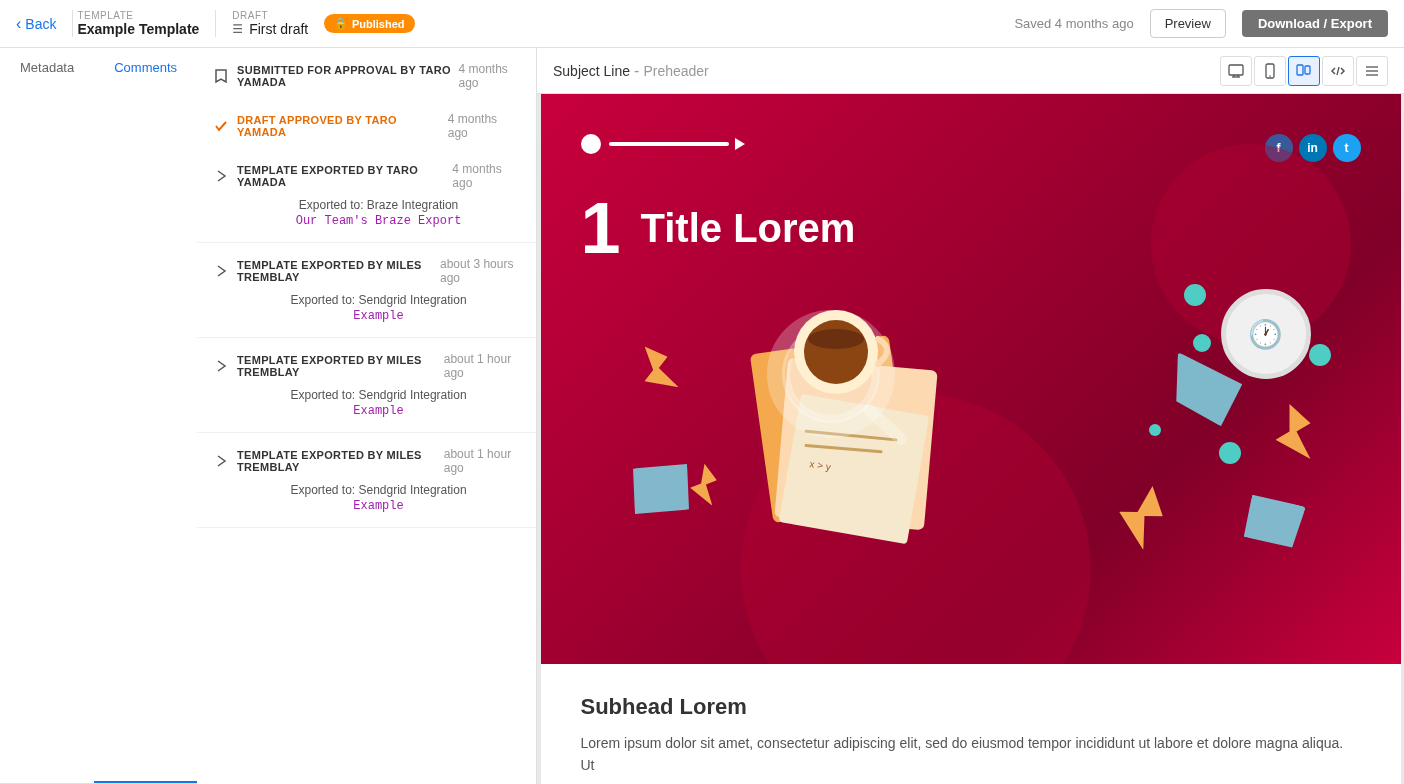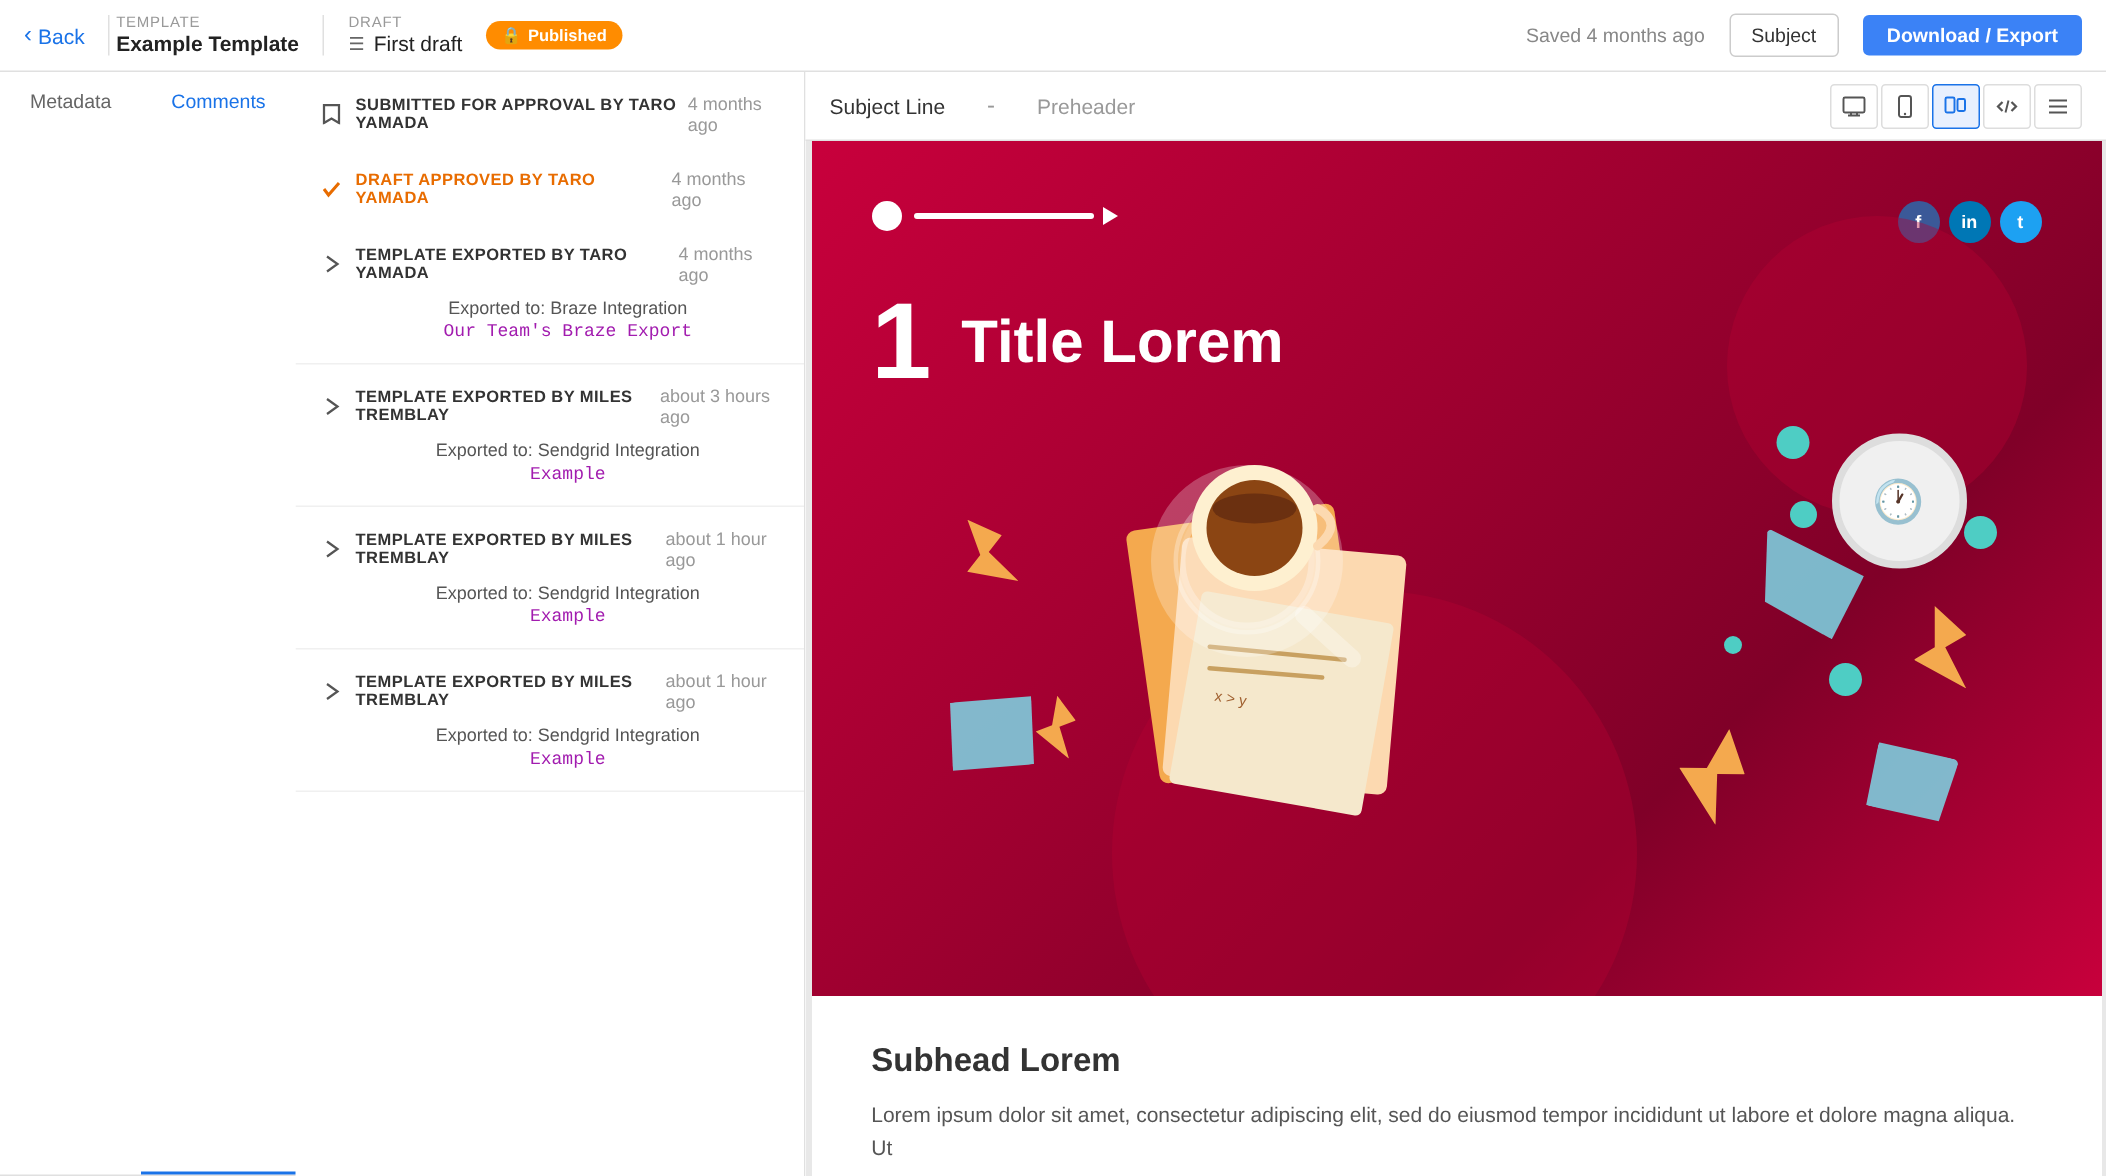--- a/index.html
+++ b/index.html
@@ -30,21 +30,21 @@
       padding: 3px 10px; border-radius: 12px; display: flex; align-items: center; gap: 4px;
     }
     .lock-icon { font-size: 11px; }
     .spacer { flex: 1; }
     .saved-text { font-size: 13px; color: #888; }
     .preview-btn {
       border: 1px solid #ccc; background: #fff; color: #333; font-size: 13px;
       padding: 6px 14px; border-radius: 4px; cursor: pointer; font-weight: 500;
     }
     .download-btn {
-      background: #3b82f6; color: #fff; font-size: 13px; font-weight: 600;
+      background: #737373; color: #fff; font-size: 13px; font-weight: 600;
       padding: 6px 16px; border-radius: 4px; cursor: pointer; border: none;
     }
 
     
     .main { display: flex; flex: 1; overflow: hidden; }
 
     
     .left-panel { width: 537px; background: #fff; border-right: 1px solid #e0e0e0; display: flex; flex-direction: row; flex-shrink: 0; }
     .tabs { display: flex; border-bottom: 1px solid #e0e0e0; }
     .tab {
@@ -69,21 +69,21 @@
     .activity-time { font-size: 12px; color: #999; }
 
     .activity-detail { padding: 0 16px 14px 40px; border-bottom: 1px solid #f0f0f0; text-align: center; }
     .detail-label { font-size: 12px; color: #555; font-weight: 500; margin-bottom: 2px; }
     .detail-sub { font-size: 12px; color: #a21caf; font-family: Liberation Mono, monospace; }
 
     
     .right-panel { flex: 1; display: flex; flex-direction: column; background: #fff; }
     .preview-header {
       display: flex; align-items: center; height: 46px;
-      border-bottom: 1px solid #e0e0e0; padding: 0 16px; gap: 24px;
+      border-bottom: 1px solid #e0e0e0; padding: 0 16px; gap: 0;
     }
     .subject-line { font-size: 14px; color: #333; font-weight: 500; }
     .subject-sep { color: #999; margin: 0 4px; }
     .preheader { font-size: 14px; color: #999; }
     .preview-spacer { flex: 1; }
     .view-btns { display: flex; gap: 2px; }
     .view-btn {
       width: 32px; height: 30px; display: flex; align-items: center; justify-content: center;
       border: 1px solid #ddd; background: #fff; cursor: pointer; color: #555; font-size: 14px;
       border-radius: 3px;
@@ -175,21 +175,21 @@
   </div>
 
   <div class="published-badge">
     <span class="lock-icon">🔒</span>
     <span>Published</span>
   </div>
 
   <div class="spacer"></div>
 
   <span class="saved-text">Saved 4 months ago</span>
-  <button class="preview-btn">Subject</button>
+  <button class="preview-btn">Preview</button>
   <button class="download-btn">Download / Export</button>
 </div>
 
 <div class="main">
 
   <div class="left-panel">
     <div class="tabs">
       <div class="tab">Metadata</div>
       <div class="tab active">Comments</div>
     </div>

